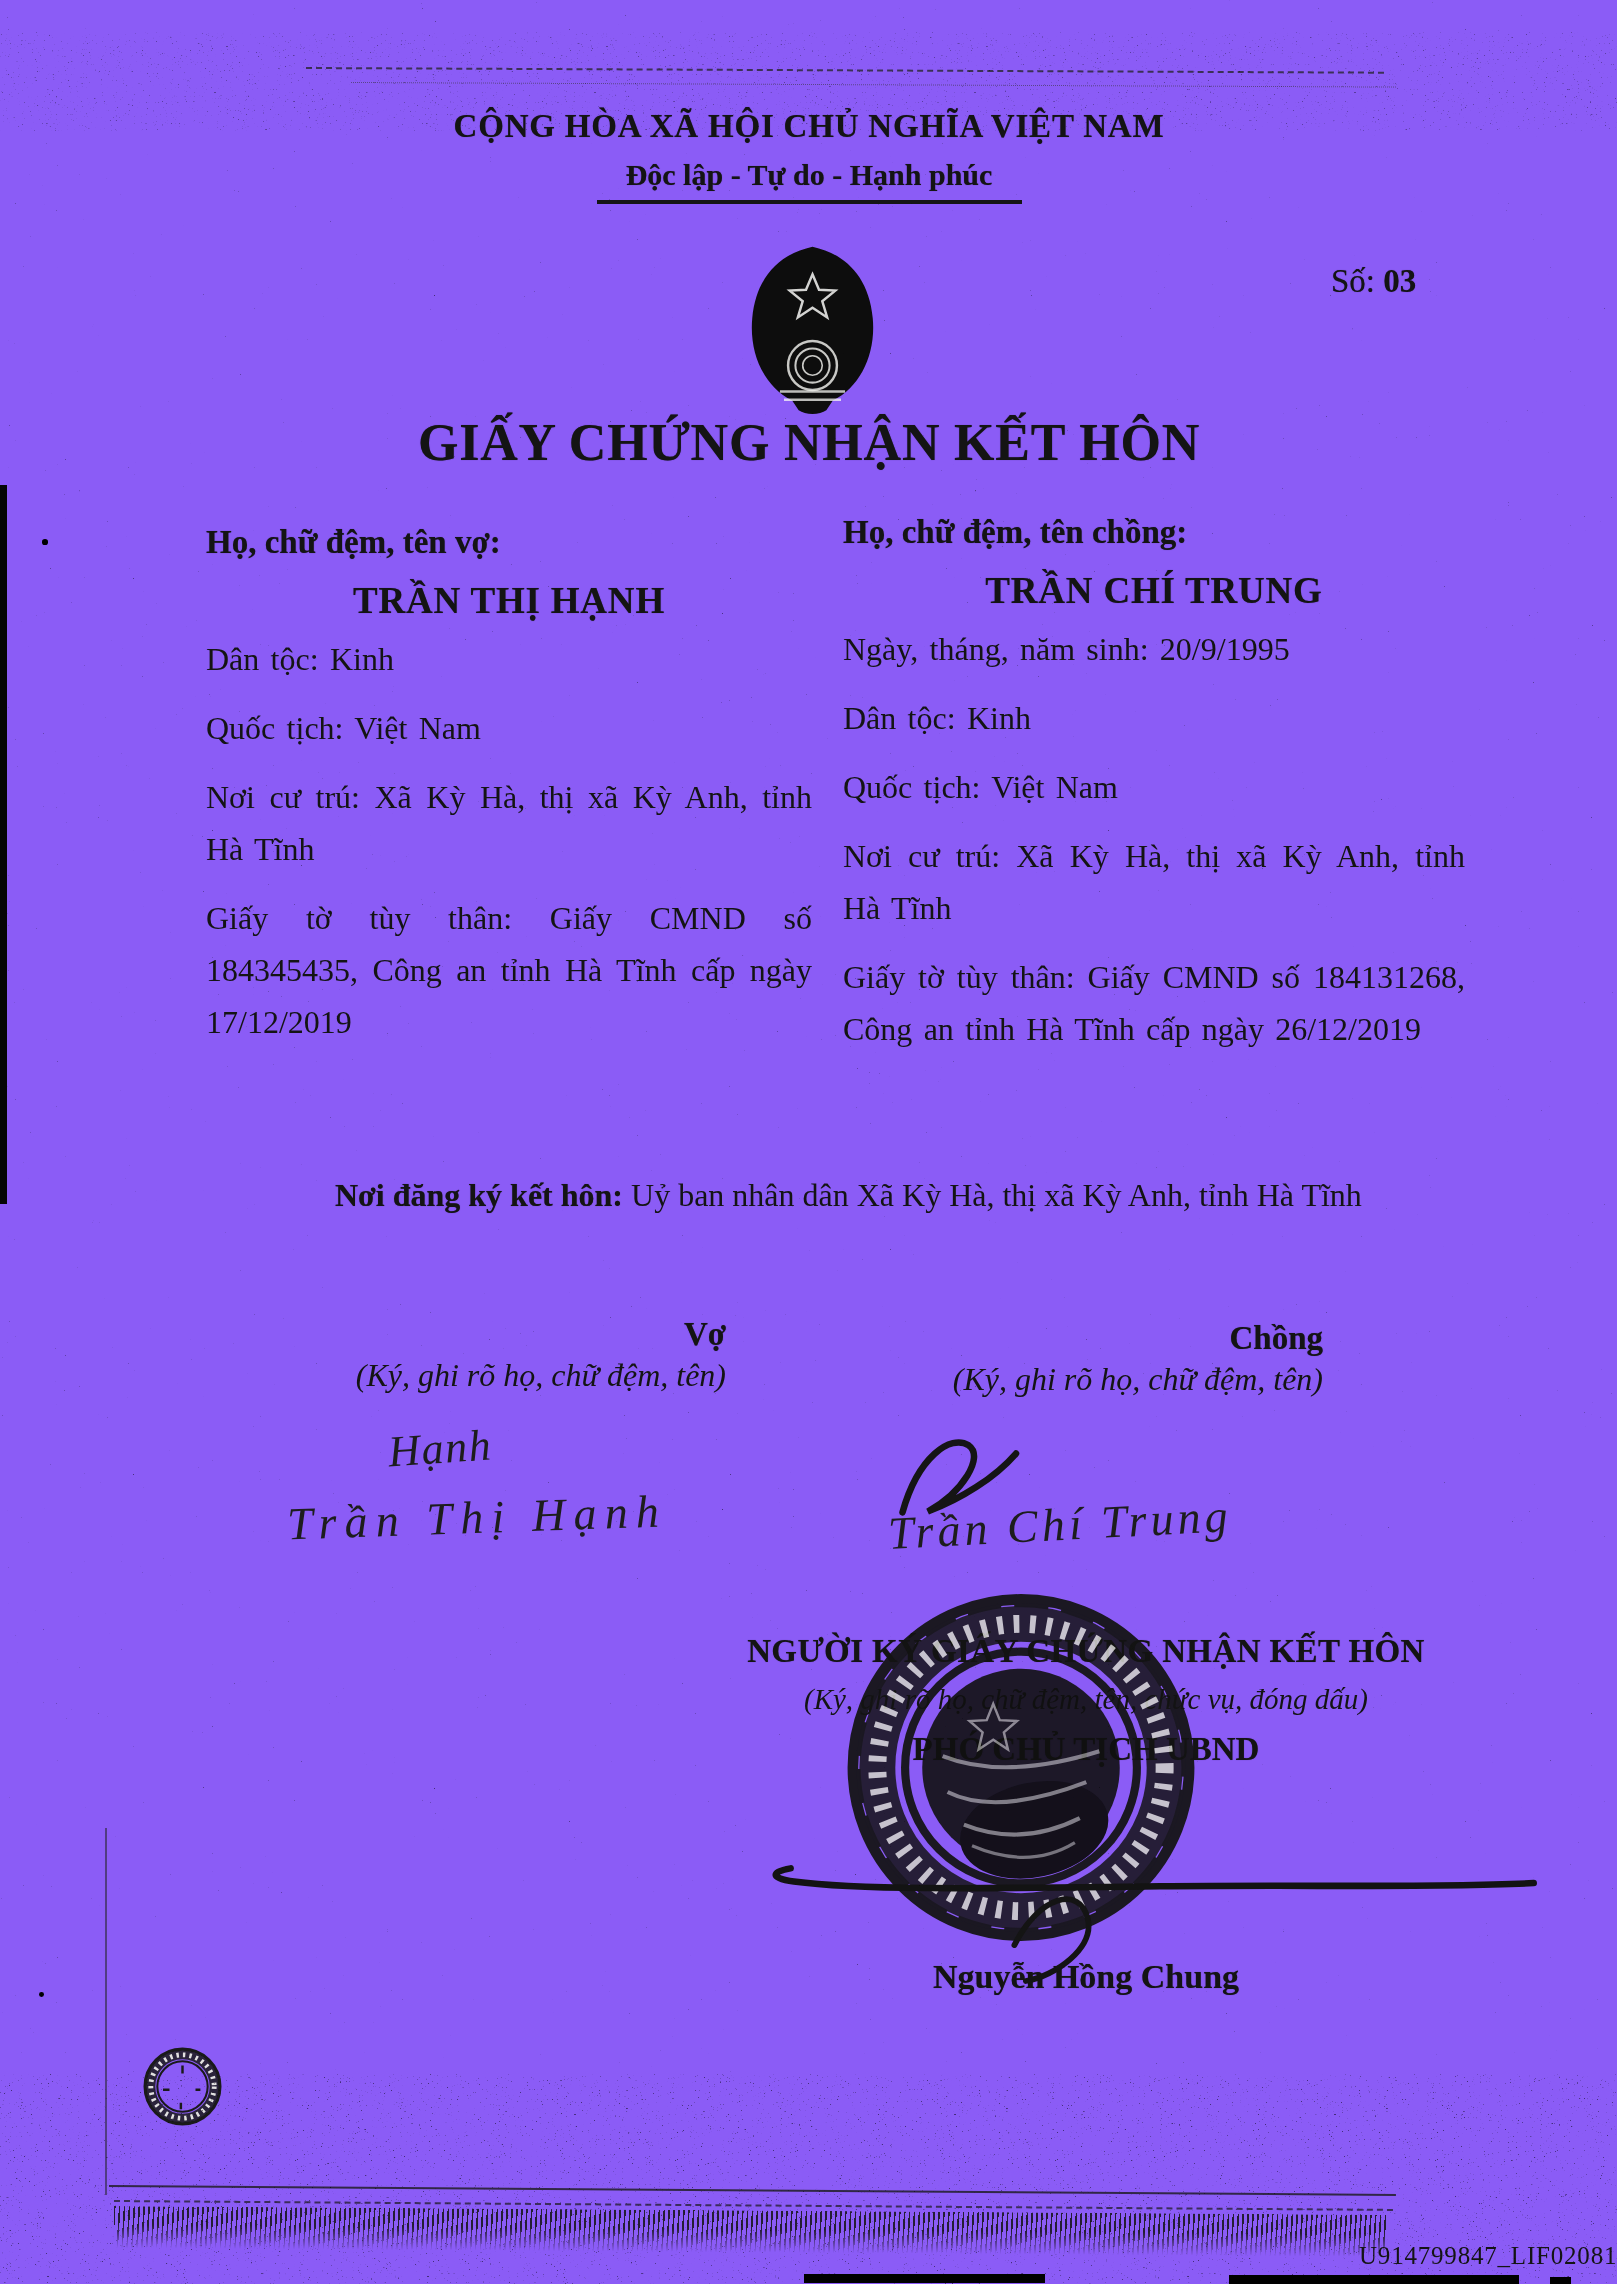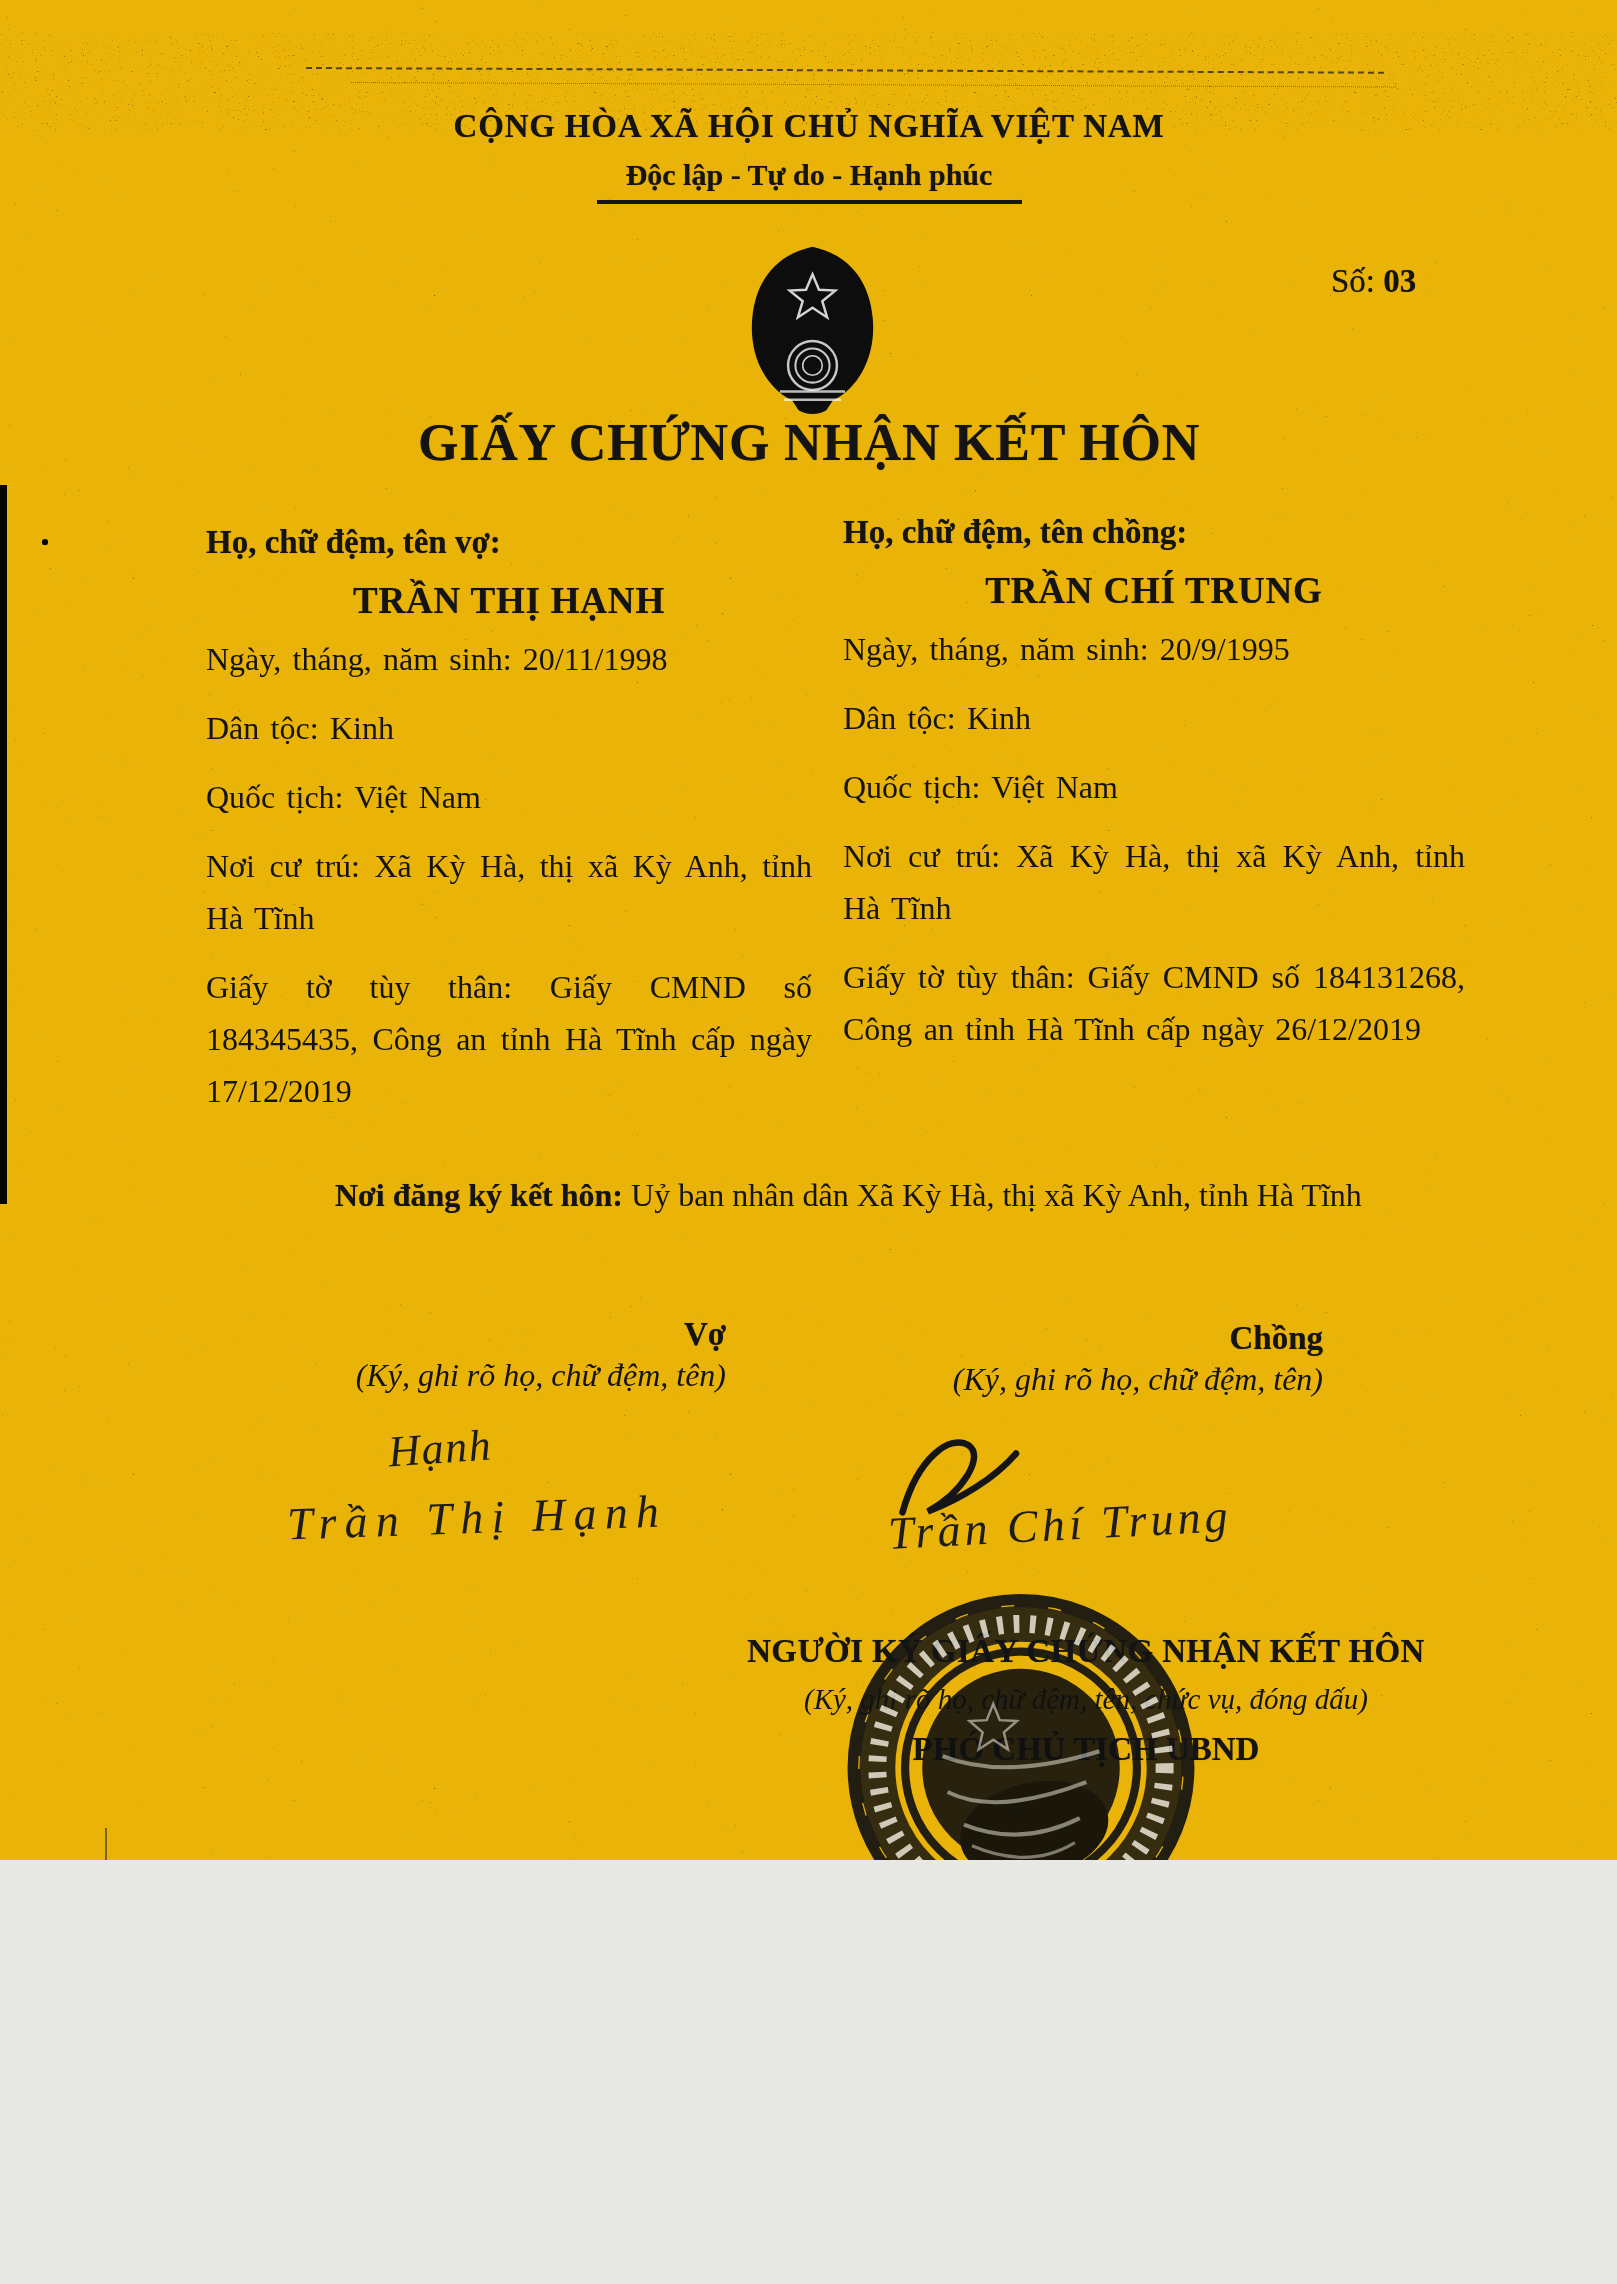--- a/index.html
+++ b/index.html
@@ -1,20 +1,20 @@
 <!DOCTYPE html>
 <html style="font-size:13px"><head>
 <meta charset="utf-8">
 <title>Scanned Certificate</title>
 <style>
   html,body{margin:0;padding:0;background:#e8e8e6;}
   .page{
     position:relative;
-    width:1618px;height:1860px;
-    background:#eab308;
+    width:1618px;height:2284px;
+    background:#8b5cf6;
     overflow:hidden;
     font-family:"Liberation Serif","DejaVu Serif",serif;
     color:#141414;
   }
   .abs{position:absolute;}
   .inky{text-shadow:0 0 0.8px rgba(10,10,10,.55);}
   
   .motto{top:108px;left:0;width:100%;text-align:center;}
   .motto-l1{font-size:33px;font-weight:700;letter-spacing:0.8px;}
   .motto-l2{font-size:30px;font-weight:700;margin-top:13px;}
@@ -115,21 +115,20 @@
   <div class="abs doc-number inky">
     <span>Số:</span>
     <b>03</b>
   </div>
 
   <div class="abs page-title inky">GIẤY CHỨNG NHẬN KẾT HÔN</div>
 
   <div class="abs col col-left">
     <div class="col-label inky">Họ, chữ đệm, tên vợ:</div>
     <div class="col-name inky">TRẦN THỊ HẠNH</div>
-    <p class="row">Ngày, tháng, năm sinh: 20/11/1998</p>
     <p class="row">Dân tộc: Kinh</p>
     <p class="row">Quốc tịch: Việt Nam</p>
     <p class="row">Nơi cư trú: Xã Kỳ Hà, thị xã Kỳ Anh, tỉnh Hà Tĩnh</p>
     <p class="row">Giấy tờ tùy thân: Giấy CMND số 184345435, Công an tỉnh Hà Tĩnh cấp ngày 17/12/2019</p>
   </div>
 
   <div class="abs col col-right">
     <div class="col-label inky">Họ, chữ đệm, tên chồng:</div>
     <div class="col-name inky">TRẦN CHÍ TRUNG</div>
     <p class="row">Ngày, tháng, năm sinh: 20/9/1995</p>

